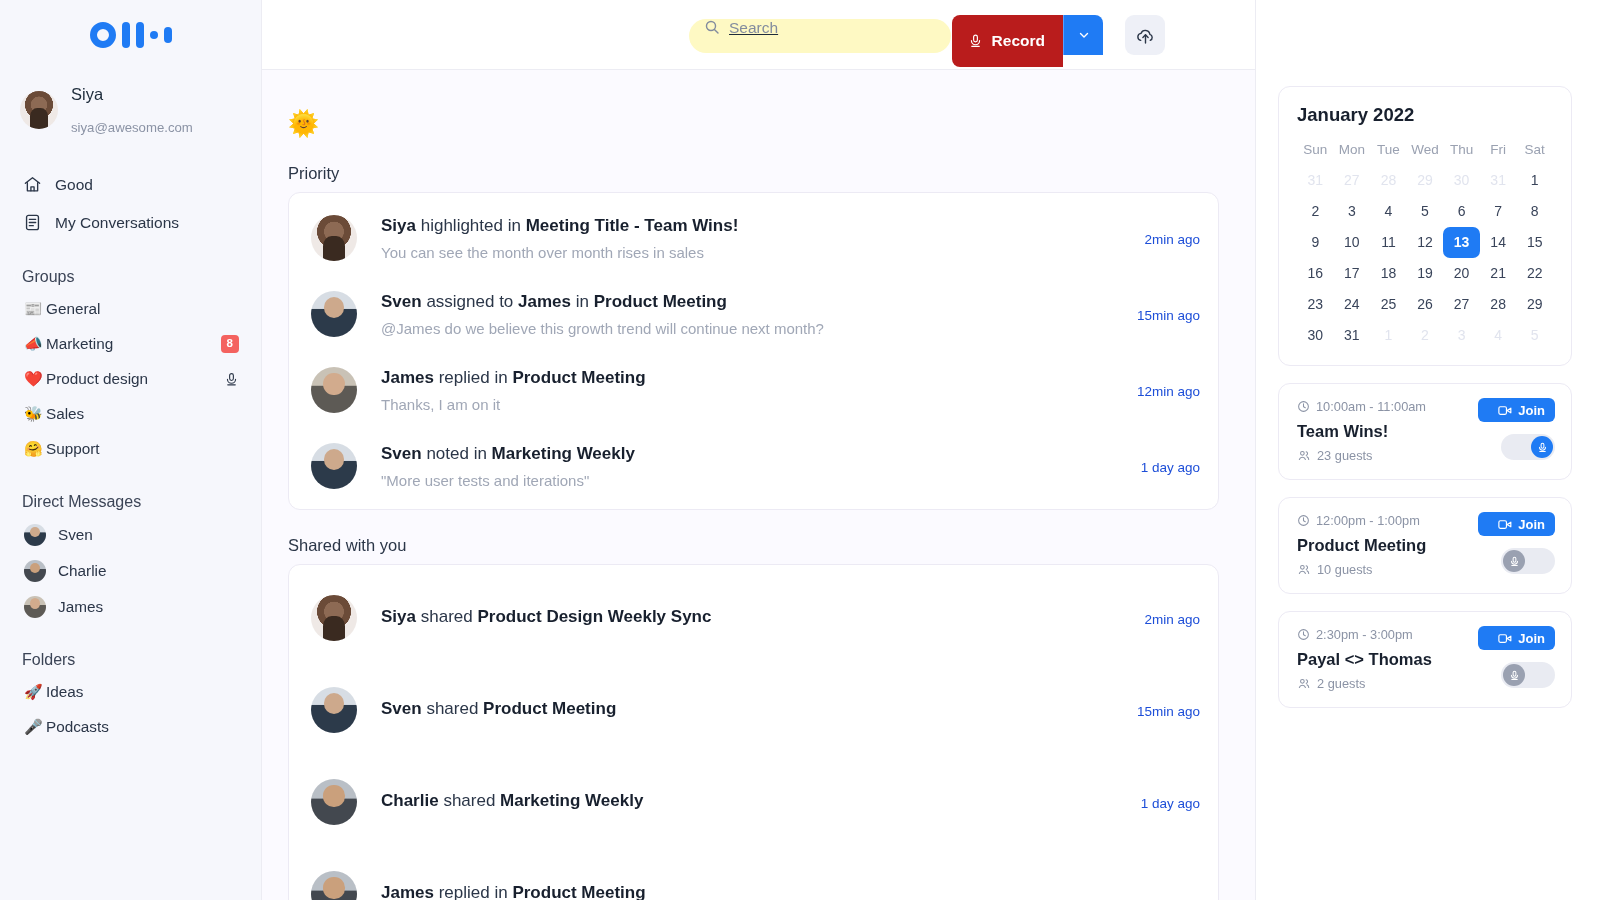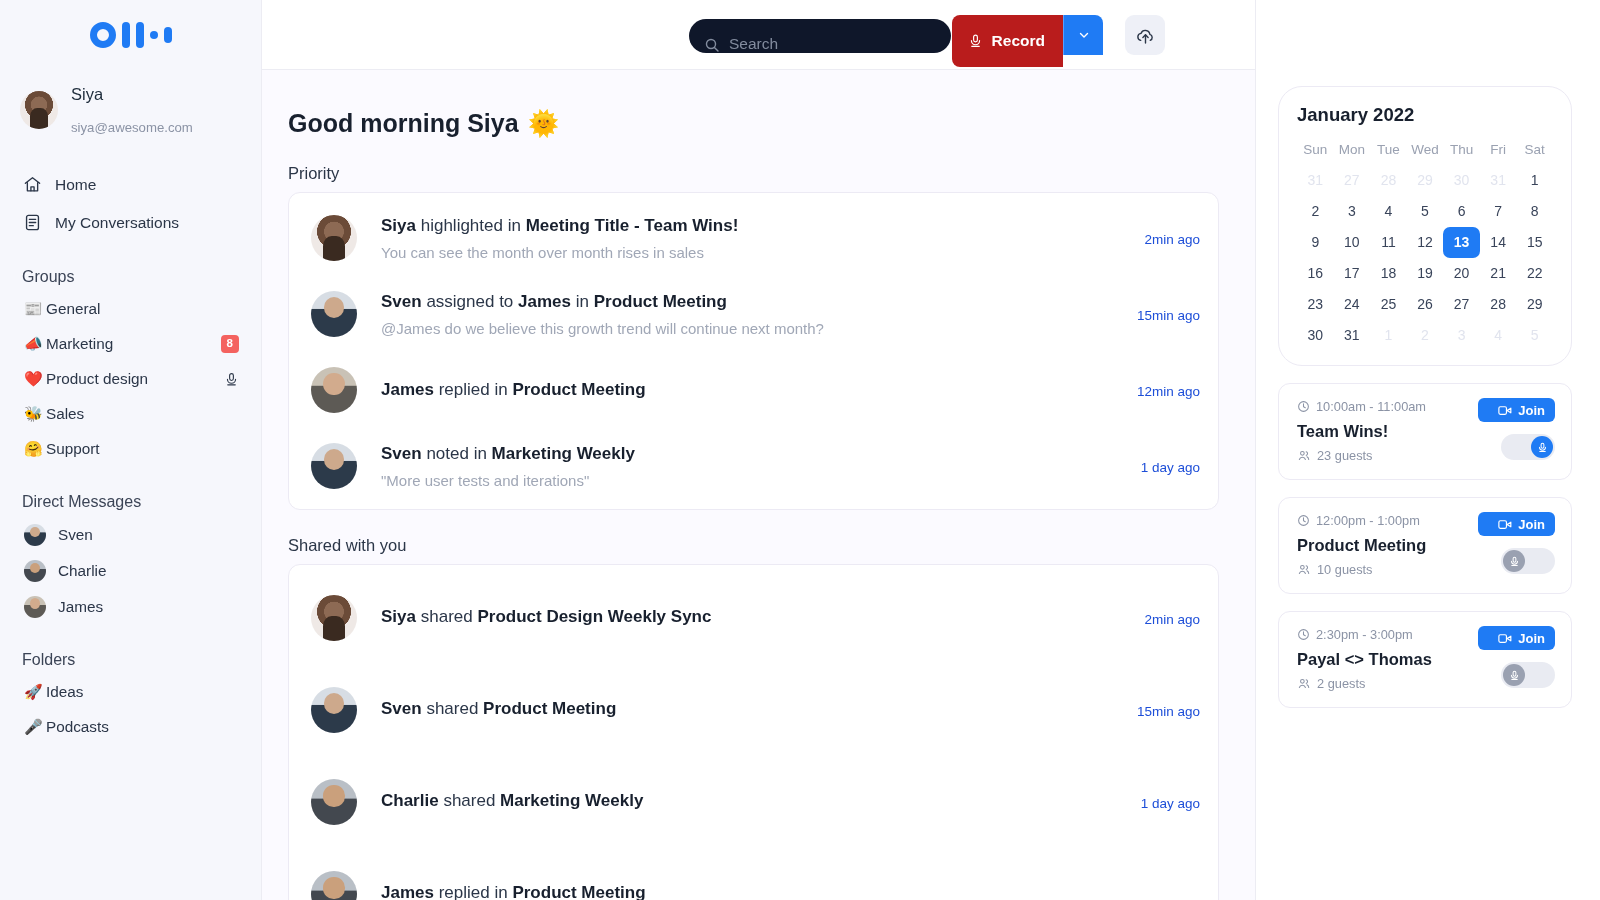--- a/index.html
+++ b/index.html
@@ -101,23 +101,24 @@
     height: 70px;
     display: flex; align-items: center;
     background: #ffffff;
     position: absolute; top: 0; left: 0; right: 0;
     border-bottom: 1px solid #ececf3;
     z-index: 5;
   }
   .search-box {
     position: absolute; left: 427px; top: 19px;
     width: 262px; height: 34px;
-    background: #0f172a; border-radius: 18px;
-    display: flex; align-items: flex-end; gap: 9px;
+    background: #fef9c3; border-radius: 18px;
+    display: flex; align-items: flex-start; gap: 9px;
     padding: 0 15px;
+    text-decoration: underline;
   }
   .search-ph { font-size: 15.5px; color: #838c9e; }
   .rec-group {
     position: absolute; right: 152px; top: 15px;
     display: flex; border-radius: 8px; overflow: hidden;
   }
   .rec-btn {
     background: #b91c1c; color: #fff;
     display: flex; align-items: center; gap: 9px;
     padding: 0 18px 0 16px; height: 52px;
@@ -169,21 +170,21 @@
 
   
   .rightpanel {
     width: 345px; flex: 0 0 345px; height: 900px;
     background: #ffffff;
     border-left: 1px solid #ececf3;
     padding: 86px 28px 0 22px;
     overflow: hidden;
   }
   .cal-card {
-    border: 1px solid #eceaf4; border-radius: 24px;
+    border: 1px solid #eceaf4; border-radius: 12px;
     padding: 17px 18px 14px 18px;
     background: #fff;
   }
   .cal-title { font-size: 18.5px; font-weight: 700; color: #18202e; margin-bottom: 12px; }
   .cal-grid { display: grid; grid-template-columns: repeat(7, 1fr); }
   .cal-dow {
     font-size: 13.5px; color: #9aa1b1; text-align: center;
     padding: 4px 0 8px 0;
   }
   .cal-day {
@@ -263,21 +264,21 @@
     <div class="nav-spacer-1"></div>
 
     <div class="nav-item">
       <span class="ico">
         <svg width="19" height="19" viewBox="0 0 24 24" fill="none" stroke="#2b3648" stroke-width="1.7" stroke-linecap="round" stroke-linejoin="round">
           <path d="M3 10.5 12 3.5l9 7"></path>
             <path d="M5.5 9.8V20h13V9.8"></path>
             <path d="M10 20v-5h4v5"></path>
         </svg>
       </span>
-      <span>Home</span>
+      <span>Good</span>
     </div>
 
     <div class="nav-item">
       <span class="ico">
         <svg width="19" height="19" viewBox="0 0 24 24" fill="none" stroke="#2b3648" stroke-width="1.7" stroke-linecap="round" stroke-linejoin="round">
           <rect x="4.5" y="3" width="15" height="18" rx="2.5"></rect>
             <path d="M8 8h8M8 12h8M8 16h5"></path>
         </svg>
       </span>
       <span>My Conversations</span>
@@ -381,21 +382,20 @@
             <path d="M12 20.5V11.5"></path>
               <path d="M9 14.2 12 11.2l3 3"></path>
           </svg>
         </span>
       </div>
     </div>
 
     <div class="content">
 
       <h1 class="greeting">
-        <span>Good morning Siya</span>
         <span>🌞</span>
       </h1>
 
       <div class="sec-label">Priority</div>
 
       <div class="card-list">
         <div class="feed-row">
           <span class="avatar av-46 ph-siya"></span>
           <div class="feed-body">
             <div class="feed-title">
@@ -424,20 +424,21 @@
         </div>
 
         <div class="feed-row">
           <span class="avatar av-46 ph-james"></span>
           <div class="feed-body">
             <div class="feed-title">
               <b>James</b>
               <span class="lite">replied in</span>
               <b>Product Meeting</b>
             </div>
+            <div class="feed-sub">Thanks, I am on it</div>
           </div>
           <div class="feed-time">12min ago</div>
         </div>
 
         <div class="feed-row">
           <span class="avatar av-46 ph-sven"></span>
           <div class="feed-body">
             <div class="feed-title">
               <b>Sven</b>
               <span class="lite">noted in</span>

